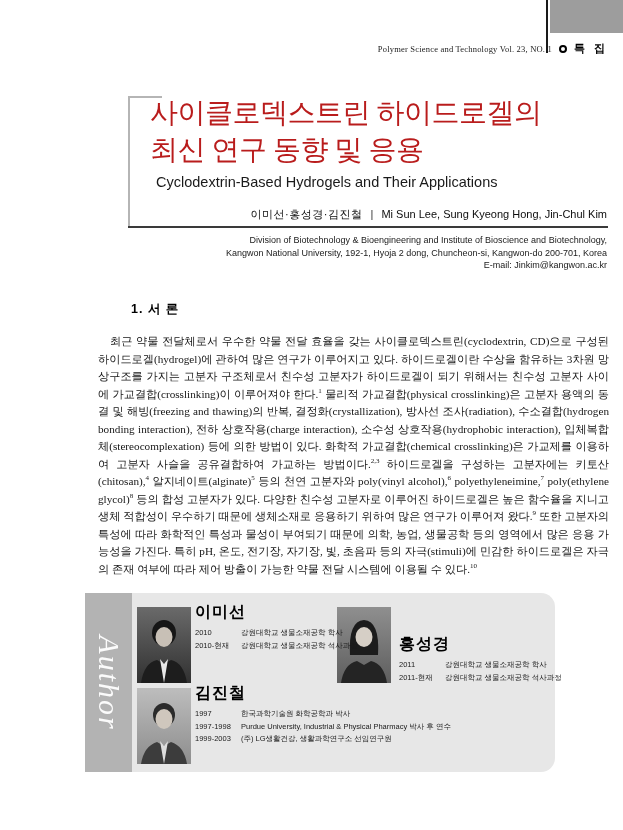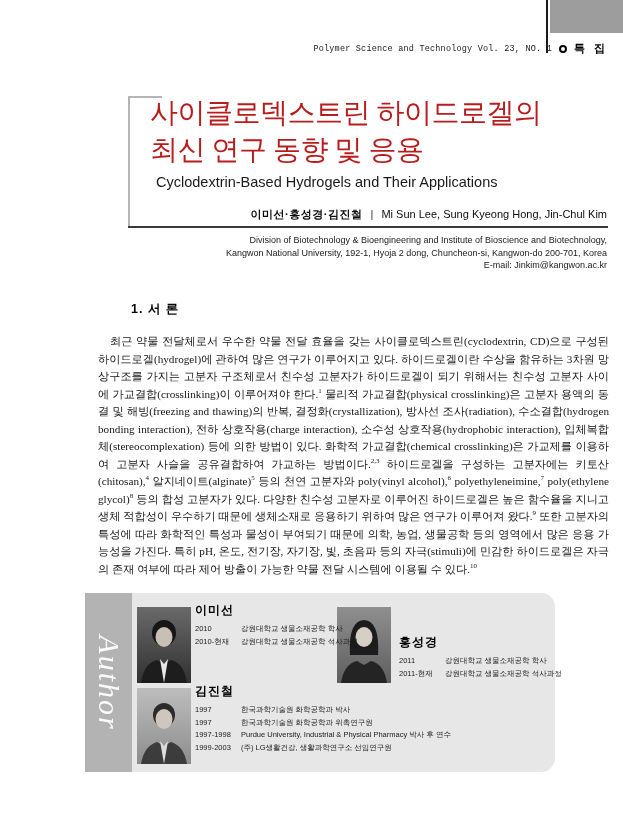--- a/index.html
+++ b/index.html
@@ -4,35 +4,35 @@
 <style>
   html,body{margin:0;padding:0;background:#ffffff;}
   .page{
     position:relative;width:623px;height:830px;background:#ffffff;
     font-family:"Liberation Sans",sans-serif;color:#111;overflow:hidden;
   }
   
   .hdr-graybox{position:absolute;left:550px;top:0;width:73px;height:33px;background:#9d9d9d;}
   .hdr-vline{position:absolute;left:546px;top:0;width:2px;height:53px;background:#1a1a1a;}
   .hdr-row{position:absolute;top:41px;right:15px;display:flex;align-items:center;gap:7px;white-space:nowrap;}
-  .hdr-journal{font-family:Liberation Mono, monospace;font-size:8.5px;color:#1a1a1a;letter-spacing:.2px;}
+  .hdr-journal{font-family:Liberation Serif, serif;font-size:8.5px;color:#1a1a1a;letter-spacing:.2px;}
   .hdr-bullet{display:inline-block;width:4px;height:4px;border:2.5px solid #000;border-radius:50%;background:#fff;}
   .hdr-badge{font-size:11px;font-weight:bold;letter-spacing:3px;color:#000;}
   
   .bracket-top{position:absolute;left:128px;top:96px;width:34px;height:2px;background:#b5b5b5;}
   .bracket-left{position:absolute;left:128px;top:96px;width:2px;height:132px;background:#b5b5b5;}
   .title-rule{position:absolute;left:128px;top:226px;width:480px;height:2px;background:#3a3a3a;}
   .doc-title{
     position:absolute;left:150px;top:94px;width:440px;
     font-family:"Liberation Serif","DejaVu Serif",serif;
     font-size:28px;line-height:37px;font-weight:500;color:#b91c1c;letter-spacing:-.5px;
   }
   .doc-subtitle{position:absolute;left:150px;top:174px;font-size:14.5px;color:#1a1a1a;letter-spacing:0;margin-left:6px;}
   .authors-line{position:absolute;top:207px;right:16px;font-size:11px;color:#0d0d0d;white-space:nowrap;}
-  .authors-line .kr{font-weight:bold;letter-spacing:.5px;}
+  .authors-line .kr{font-weight:normal;letter-spacing:.5px;}
   .authors-line .divider{margin:0 5px;color:#333;}
   .affil{position:absolute;top:234px;right:16px;text-align:right;font-size:9px;line-height:12.5px;color:#1a1a1a;}
   
   .sec-heading{position:absolute;left:131px;top:301px;font-size:12.5px;font-weight:bold;letter-spacing:1px;color:#000;}
   .intro{
     position:absolute;left:98px;top:333px;width:511px;
     font-family:"Liberation Serif","DejaVu Serif",serif;
     font-size:11.2px;line-height:17.5px;text-align:justify;text-indent:12px;color:#151515;
   }
   .intro sup{font-size:7px;line-height:0;}
@@ -43,21 +43,21 @@
     position:absolute;left:50%;top:50%;transform:translate(-50%,-50%) rotate(90deg);
     font-family:"Liberation Serif","DejaVu Serif",serif;font-style:italic;
     font-size:30px;color:#fbfbfb;letter-spacing:2px;white-space:nowrap;
   }
   .photo{position:absolute;width:54px;height:76px;overflow:hidden;}
   .photo svg{display:block;}
   .p1{left:137px;top:607px;}
   .p2{left:337px;top:607px;}
   .p3{left:137px;top:688px;}
   .abio{position:absolute;font-size:7.5px;color:#1a1a1a;}
-  .abio .aname{font-size:12px;font-weight:bold;margin-bottom:4px;letter-spacing:1px;color:#000;}
+  .abio .aname{font-size:16px;font-weight:bold;margin-bottom:4px;letter-spacing:1px;color:#000;}
   .arow{line-height:12.5px;white-space:nowrap;}
   .ayear{display:inline-block;width:46px;}
   .b1{left:195px;top:602px;}
   .b2{left:399px;top:634px;}
   .b3{left:195px;top:683px;}
 </style>
 </head>
 <body>
 
 <div class="page">
@@ -156,19 +156,18 @@
     <div class="aname">홍성경</div>
     <div>
         <div class="arow"><span class="ayear">2011</span><span class="adesc">강원대학교 생물소재공학 학사</span></div>
         <div class="arow"><span class="ayear">2011-현재</span><span class="adesc">강원대학교 생물소재공학 석사과정</span></div>
       </div>
   </div>
   <div class="abio b3">
     <div class="aname">김진철</div>
     <div>
         <div class="arow"><span class="ayear">1997</span><span class="adesc">한국과학기술원 화학공학과 박사</span></div>
-        <div class="arow"><span class="ayear">1997</span><span class="adesc">한국과학기술원 화학공학과 위촉연구원</span></div>
         <div class="arow"><span class="ayear">1997-1998</span><span class="adesc">Purdue University, Industrial &amp; Physical Pharmacy 박사 후 연수</span></div>
         <div class="arow"><span class="ayear">1999-2003</span><span class="adesc">(주) LG생활건강, 생활과학연구소 선임연구원</span></div>
       </div>
   </div>
 
 </div>
 
 </body></html>

